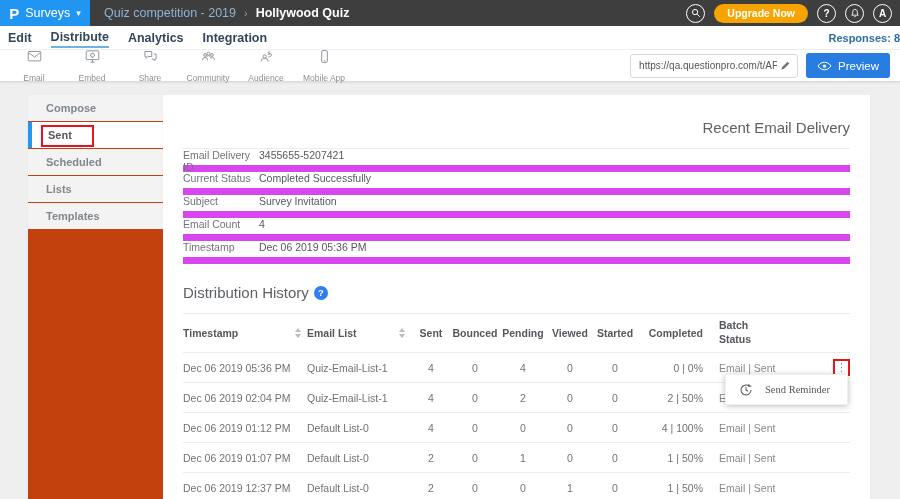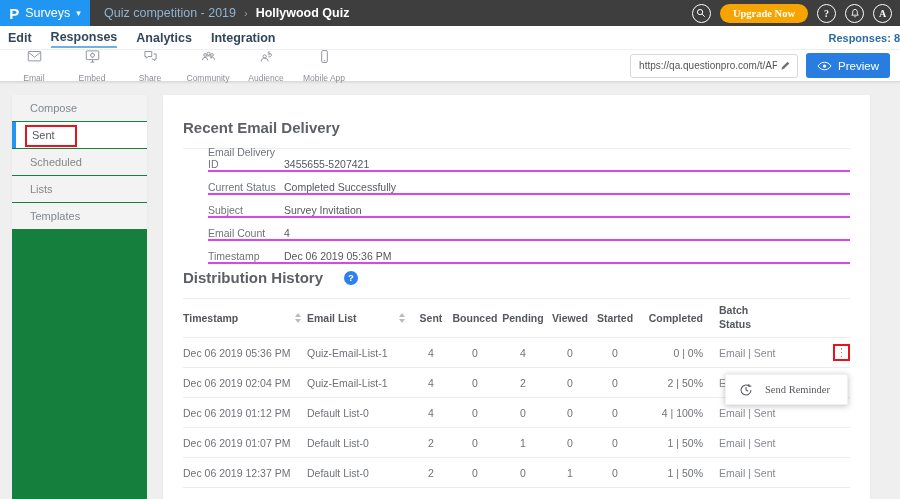--- a/index.html
+++ b/index.html
@@ -10,21 +10,21 @@
   
   .topbar { height:26px; background:#3e3e3e; display:flex; align-items:stretch; }
   .brand { width:90px; background:#2095f2; display:flex; align-items:center; justify-content:center; gap:6px; color:#fff; cursor:pointer; }
   .brand .logo { font-weight:bold; font-size:15px; line-height:1; }
   .brand .product { font-size:12.5px; }
   .brand .caret { font-size:9px; }
   .breadcrumb { display:flex; align-items:center; gap:8px; padding-left:14px; font-size:12.5px;justify-content:flex-end; }
   .bc-parent { color:#8fb3d1; cursor:pointer; }
   .bc-sep { color:#9a9a9a; font-size:11px; }
   .bc-current { color:#ffffff; font-weight:bold; }
-  .topbar-right { margin-left:auto; display:flex; align-items:center; gap:9px; padding-right:8px;font-family:Liberation Serif, serif; }
+  .topbar-right { margin-left:auto; display:flex; align-items:center; gap:9px; padding-right:8px; }
   .circle-btn { width:19px; height:19px; border:1.5px solid #fff; border-radius:50%; display:flex; align-items:center; justify-content:center; color:#fff; font-size:10px; font-weight:bold; cursor:pointer; flex:none; }
   .upgrade-btn { background:#f7a300; color:#fff; border:none; border-radius:11px; height:19px; padding:0 13px; font-size:10.5px; font-weight:bold; cursor:pointer; font-family:inherit; }
 
   
   .navrow { height:24px; background:#fff; display:flex; align-items:center; padding:0 0 0 8px; border-bottom:1px solid #f0f0f0; }
   .nav-tab { font-size:12.5px; font-weight:bold; color:#33475b; margin-right:19px; cursor:pointer; padding:2px 0; }
   .nav-tab.active { border-bottom:2px solid #6fb1e2; }
   .responses { margin-left:auto; font-size:11px; font-weight:bold; color:#2d6da3; cursor:pointer; }
 
   
@@ -32,33 +32,33 @@
   .tool-item { width:58px; display:flex; flex-direction:column; align-items:center; justify-content:center; cursor:pointer; gap:0; }
   .tool-item svg { width:17px; height:15px; display:block; }
   .tool-item .tool-label { font-size:8.5px; color:#8b9097; margin-top:9px; white-space:nowrap; }
   .url-wrap { margin-left:auto; display:flex; align-items:center; border:1px solid #d8d8d8; border-radius:3px; height:24px; background:#fff; padding:0 6px 0 8px; width:168px; }
   .url-wrap input { border:none; outline:none; flex:1; font-size:10px; color:#555; font-family:inherit; min-width:0; background:transparent; }
   .url-wrap .pencil { flex:none; cursor:pointer; margin-left:3px; display:flex; }
   .preview-btn { margin-left:8px; background:#2a7de0; color:#fff; border:none; border-radius:3px; height:25px; padding:0 11px; font-size:11.5px; display:flex; align-items:center; gap:6px; cursor:pointer; font-family:inherit; }
 
   
   .content { position:relative; height:417px; background:#efeff0; }
-  .sidebar { position:absolute; left:12px; top:13px; width:135px; bottom:0; background:#15803d; box-shadow:0 1px 2px rgba(0,0,0,.06); }
+  .sidebar { position:absolute; left:28px; top:13px; width:135px; bottom:0; background:#c2410c; box-shadow:0 1px 2px rgba(0,0,0,.06);font-weight:bold; }
   .side-item { height:26px; line-height:26px; background:#f3f3f3; color:#82878c; font-size:11px; padding-left:18px; margin-bottom:1px; cursor:pointer; position:relative; }
   .side-item.active { background:#fff; color:#55585c; padding-left:14px; border-left:4px solid #2196f3; }
   .ann-box { display:inline-block; border:2px solid #e8131c; padding:0 20px 1px 5px; margin-left:-5px; line-height:17px; }
 
   .main { position:absolute; left:163px; top:13px; width:707px; bottom:0; background:#fff; box-shadow:0 1px 2px rgba(0,0,0,.06); padding:0 20px; }
-  .section-title { font-size:15px; font-weight:bold; color:#5d6165; }
+  .section-title { font-size:15px; font-weight:normal; color:#5d6165;text-align:right; }
   .t1 { padding-top:24px; }
   .fields { margin-top:12px; border-top:1px solid #ececec; }
-  .field-row { display:flex; align-items:flex-end; height:23px; border-bottom:2px solid #d946ef; font-size:10.5px;margin-left:25px; }
+  .field-row { display:flex; align-items:flex-start; height:23px; border-bottom:7px solid #d946ef; font-size:10.5px; }
   .field-label { width:76px; color:#6f7479; flex:none; }
   .field-value { color:#54585d; }
-  .dh-head { margin-top:5px; display:flex; align-items:center; gap:21px; }
+  .dh-head { margin-top:20px; display:flex; align-items:center; gap:5px; }
   .help-badge { width:14px; height:14px; border-radius:50%; background:#2d7ff3; color:#fff; font-size:9.5px; font-weight:bold; display:flex; align-items:center; justify-content:center; cursor:pointer; }
 
   
   .dtable { margin-top:12px; }
   .tr { display:grid; grid-template-columns:108px 16px 88px 16px 40px 48px 48px 46px 44px 66px 100px 1fr; align-items:center; font-size:10.5px; }
   .thead { height:40px; border-top:1px solid #ececec; border-bottom:1px solid #ececec; font-weight:bold; color:#54585d; }
   .tbody-row { height:30px; border-bottom:1px solid #ececec; color:#6e7277; }
   .c-center { text-align:center; }
   .c-right { text-align:right; }
   .c-batch { padding-left:16px; color:#85898e; }
@@ -106,21 +106,21 @@
             <path d="M8 1.5c-2.6 0-3.7 2-3.7 4.2v3.1L2.8 10.7h10.4L11.7 8.8V5.7C11.7 3.5 10.6 1.5 8 1.5z" fill="none" stroke="#fff" stroke-width="1.4"></path>
             <path d="M6.6 12.6a1.5 1.5 0 0 0 2.8 0" fill="none" stroke="#fff" stroke-width="1.4"></path>
           </svg>
       </span>
       <span class="circle-btn">A</span>
     </div>
   </header>
 
   <nav class="navrow">
     <span class="nav-tab">Edit</span>
-    <span class="nav-tab active">Responses</span>
+    <span class="nav-tab active">Distribute</span>
     <span class="nav-tab">Analytics</span>
     <span class="nav-tab">Integration</span>
     <span class="responses">Responses: 8</span>
   </nav>
 
   <div class="toolbar">
     <div class="tool-item">
       <svg viewBox="0 0 24 24">
           <g fill="none" stroke="#8b9097" stroke-width="1.5">
             <rect x="2" y="4" width="20" height="15" rx="1"></rect>

